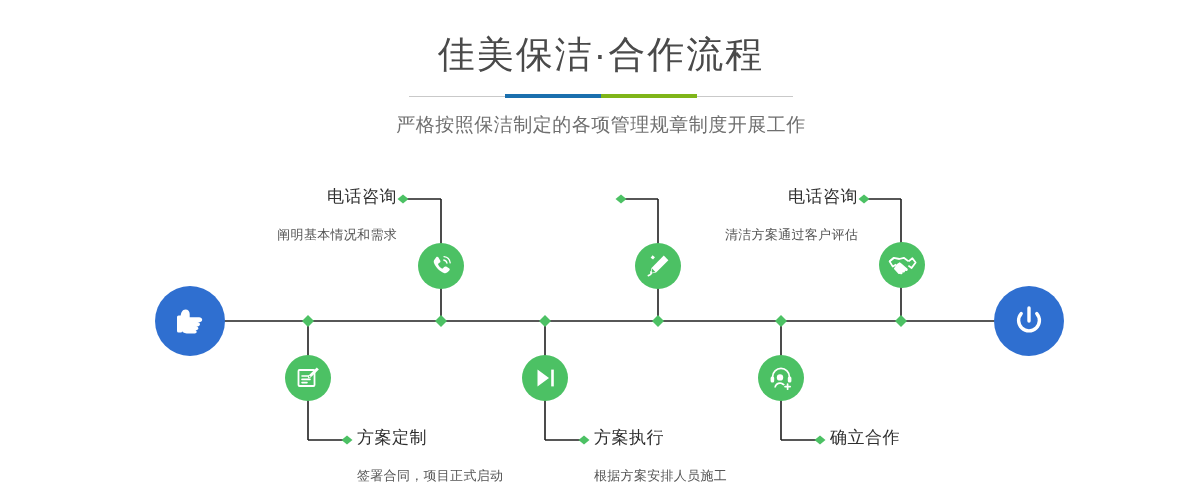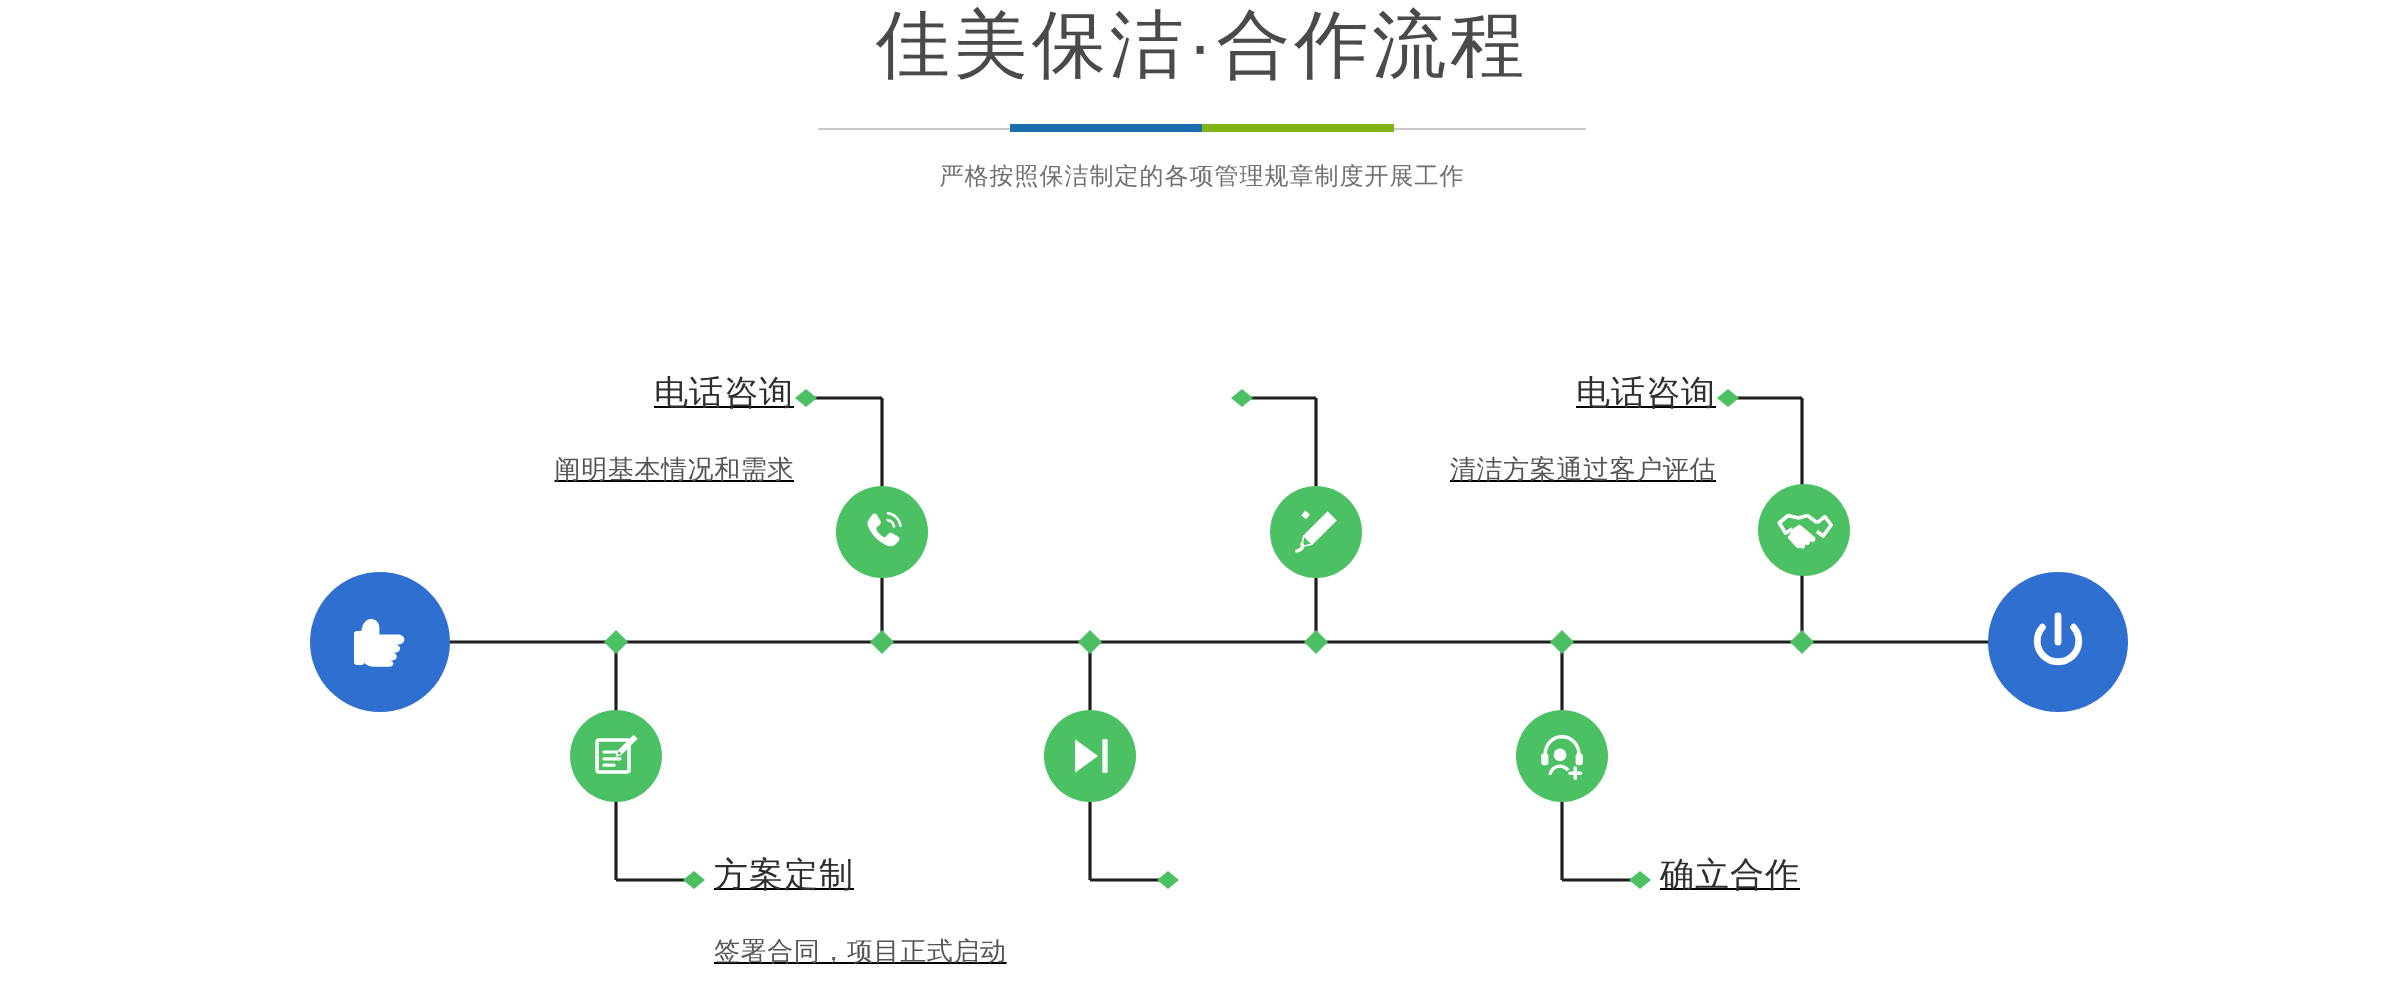--- a/index.html
+++ b/index.html
@@ -15,20 +15,21 @@
     position: relative;
   }
 
   
   .header {
     position: absolute;
     top: 0;
     left: 0;
     width: 1202px;
     text-align: center;
+    padding-top: 32px;
   }
   .page-title {
     font-size: 37px;
     color: #4a4a4a;
     letter-spacing: 2px;
     font-weight: normal;
     line-height: 1.25;
     margin: 0;
     font-family: "Liberation Sans", "DejaVu Sans", sans-serif;
   }
@@ -55,21 +56,21 @@
     left: 96px;
     width: 96px;
     background: #1a6fae;
   }
   .divider-seg.green {
     left: 192px;
     width: 96px;
     background: #7fb519;
   }
   .page-subtitle {
-    font-size: 12px;
+    font-size: 19px;
     color: #6f6f6f;
     margin: 10px 0 0 0;
     letter-spacing: 0.5px;
   }
 
   
   .timeline {
     position: absolute;
     left: 0;
     top: 0;
@@ -105,21 +106,20 @@
     background: #4cc164;
     display: flex;
     align-items: center;
     justify-content: center;
   }
 
   
   .step-label {
     position: absolute;
     white-space: nowrap;
-    text-decoration: underline;
   }
   .step-label .title {
     font-size: 17px;
     color: #2f2f2f;
     line-height: 1.25;
     letter-spacing: 0.5px;
   }
   .step-label .desc {
     font-size: 13px;
     color: #555555;
@@ -259,18 +259,22 @@
   <div class="step-label top" style="left:674px; top:186px; width:184px;">
     <div class="title">电话咨询</div>
     <div class="desc">清洁方案通过客户评估</div>
   </div>
 
   <div class="step-label bottom" style="left:357px; top:427px;">
     <div class="title">方案定制</div>
     <div class="desc">签署合同，项目正式启动</div>
   </div>
 
+  <div class="step-label bottom" style="left:594px; top:427px;">
+    <div class="title">方案执行</div>
+    <div class="desc">根据方案安排人员施工</div>
+  </div>
 
   <div class="step-label bottom" style="left:830px; top:427px;">
     <div class="title">确立合作</div>
   </div>
 
 </div>
 
 </body></html>

